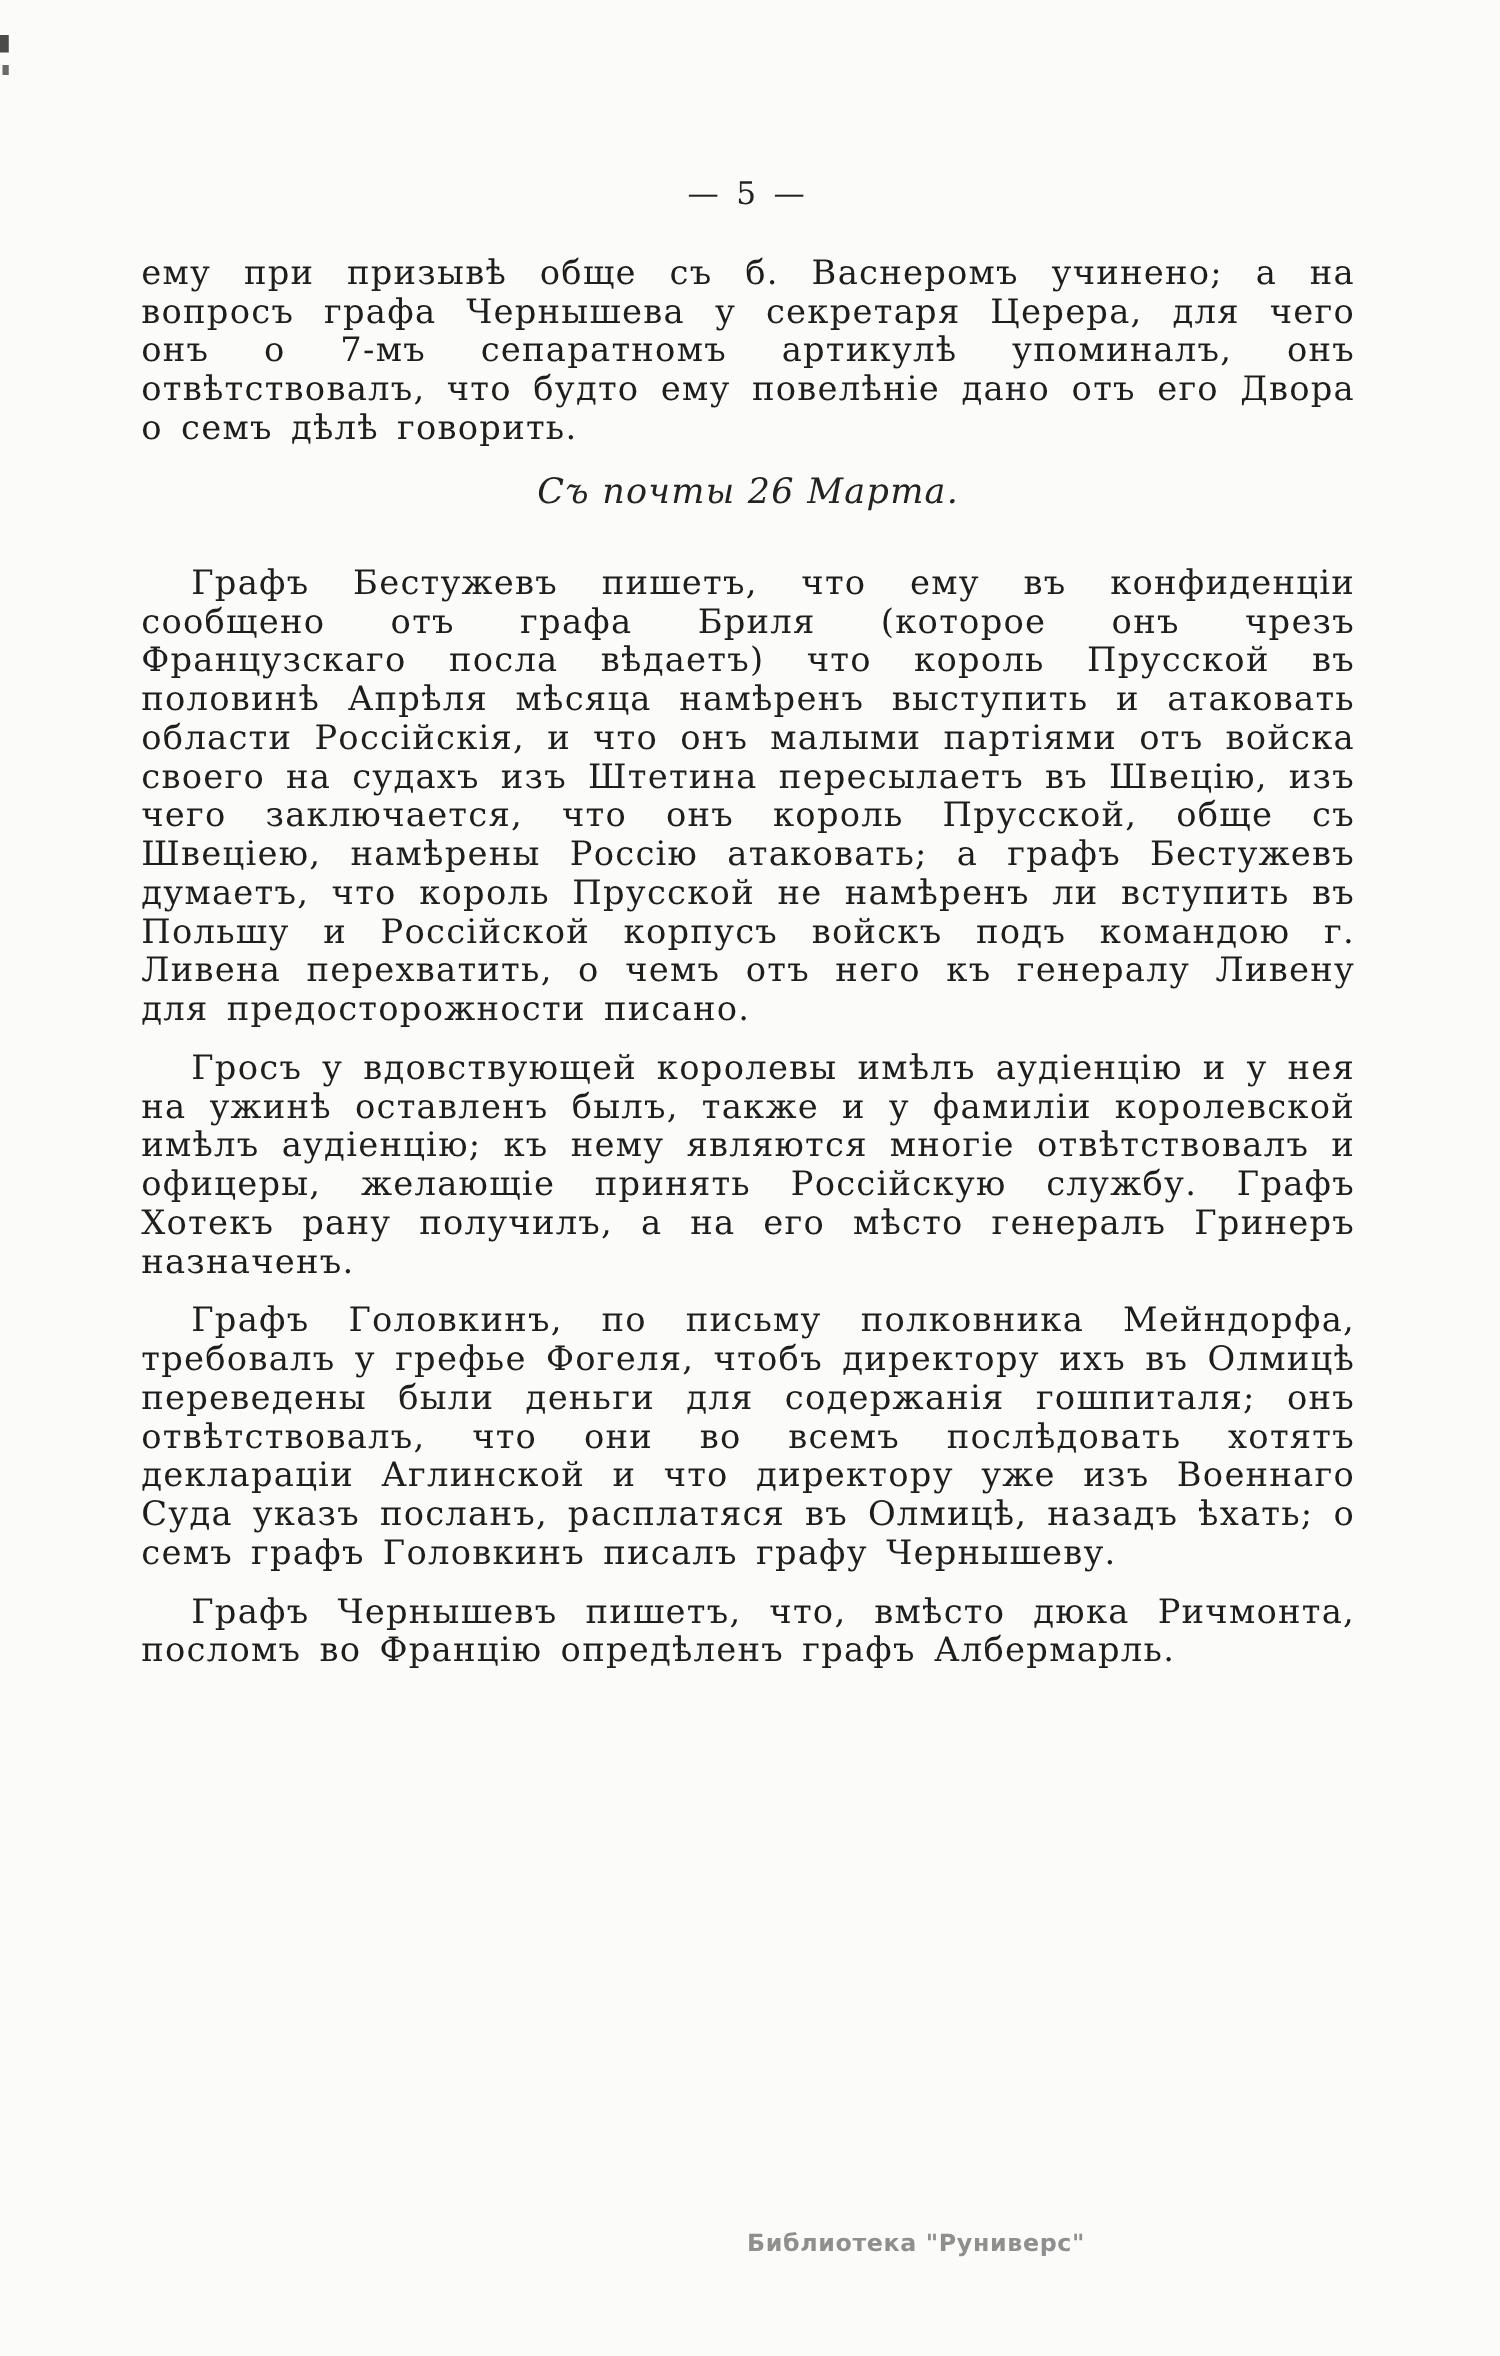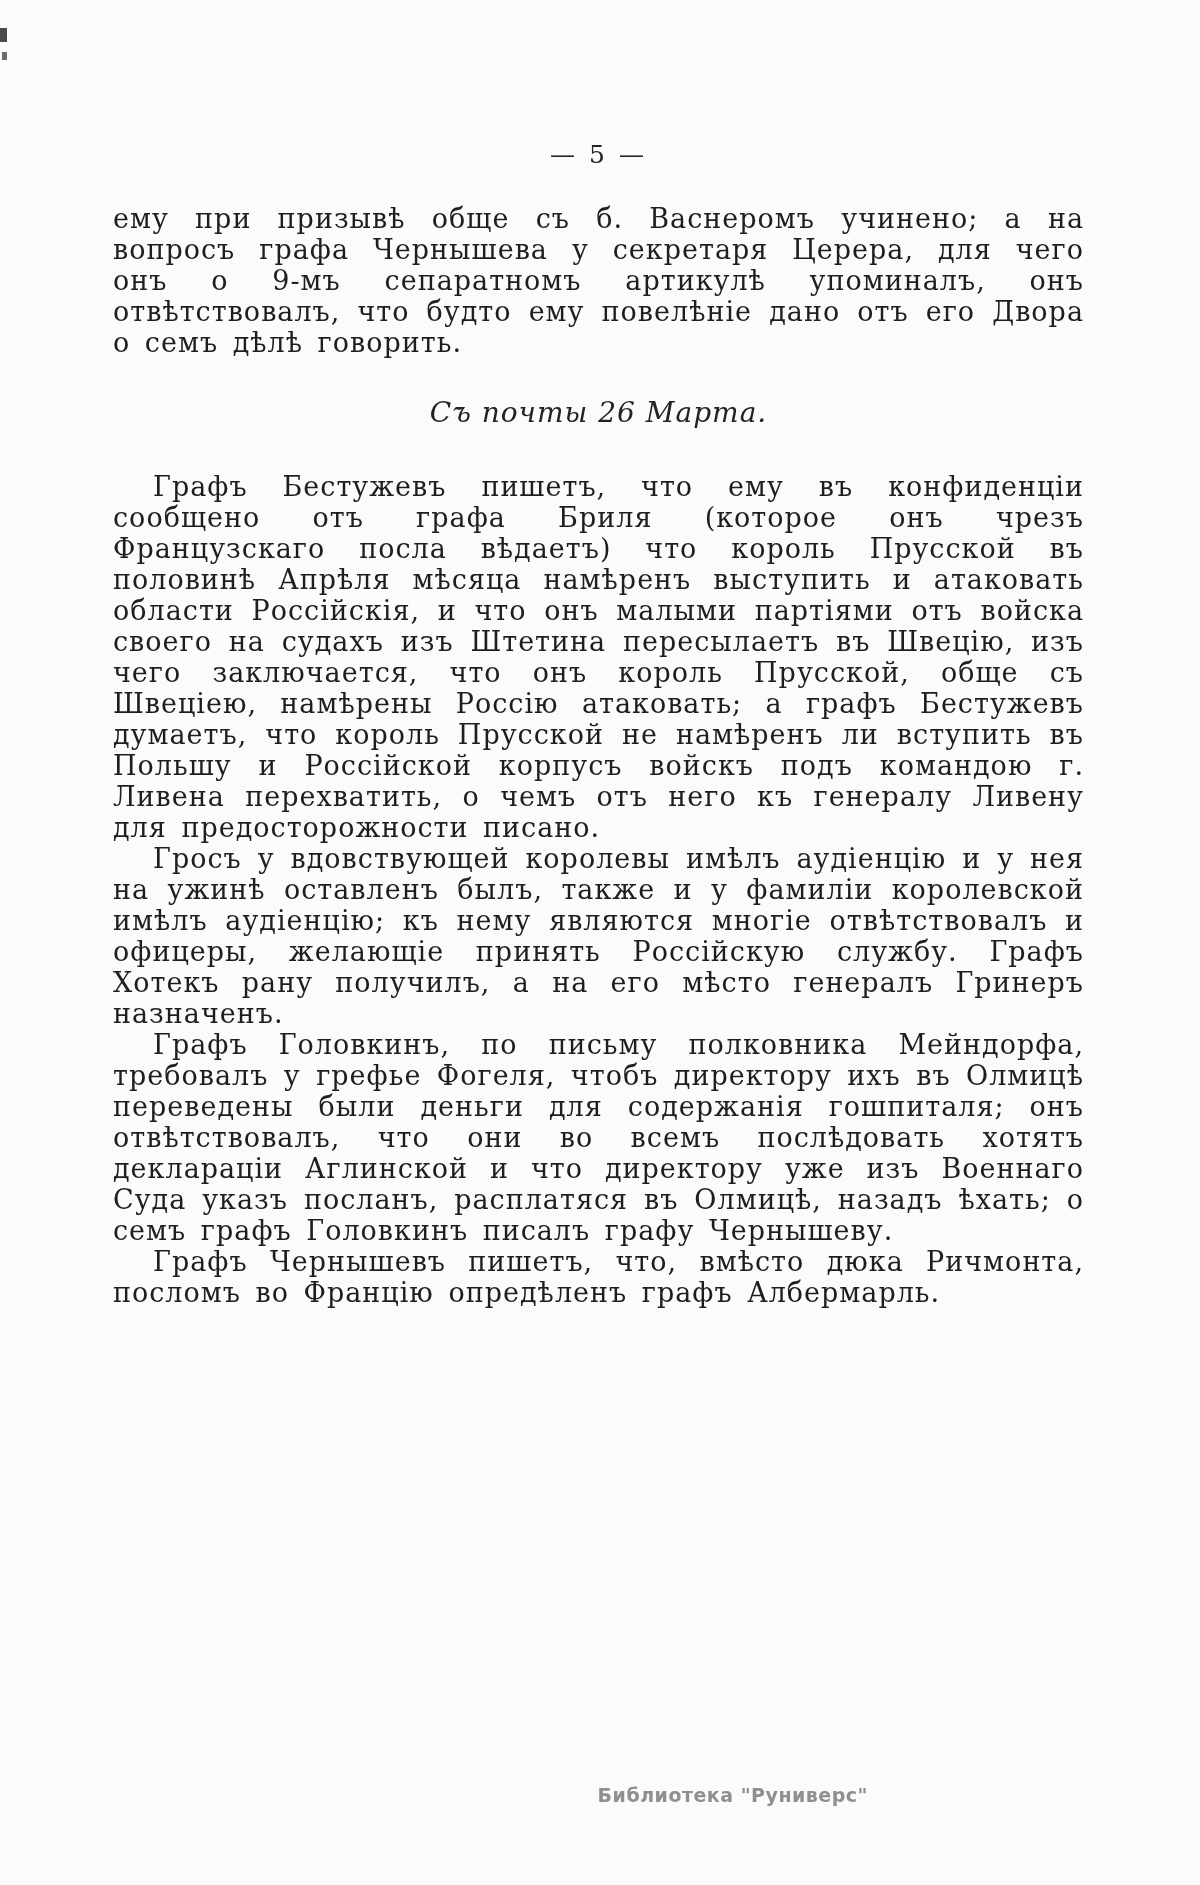--- a/index.html
+++ b/index.html
@@ -29,29 +29,30 @@
   .body-par {
     margin: 0;
     font-size: 27px;
     line-height: 31px;
     text-align: justify;
     letter-spacing: 1px;
     word-spacing: 5px;
   }
   .body-par.indent {
     text-indent: 40px;
+    margin-top: 16px;
   }
   .section-heading {
     font-family: "DejaVu Serif", "Liberation Serif", serif;
     font-style: italic;
     font-weight: normal;
     font-size: 28px;
     text-align: center;
     letter-spacing: 1px;
-    margin: 38px 0 42px 0;
+    margin: 18px 0 42px 0;
     color: #232323;
   }
   .watermark {
     position: absolute;
     right: 332px;
     bottom: 79px;
     font-family: "DejaVu Sans", "Liberation Sans", sans-serif;
     font-weight: bold;
     font-size: 19px;
     color: #8f8f8f;
@@ -67,21 +68,21 @@
 </head>
 <body>
 
 <div class="page">
 
   <div class="artifact a1"></div>
   <div class="artifact a2"></div>
 
   <div class="page-number">— 5 —</div>
 
-  <p class="body-par">ему при призывѣ обще съ б. Васнеромъ учинено; а на вопросъ графа Чернышева у секретаря Церера, для чего онъ о 9-мъ сепаратномъ артикулѣ упоминалъ, онъ отвѣтствовалъ, что будто ему повелѣніе дано отъ его Двора о семъ дѣлѣ говорить.</p>
+  <p class="body-par">ему при призывѣ обще съ б. Васнеромъ учинено; а на вопросъ графа Чернышева у секретаря Церера, для чего онъ о 7-мъ сепаратномъ артикулѣ упоминалъ, онъ отвѣтствовалъ, что будто ему повелѣніе дано отъ его Двора о семъ дѣлѣ говорить.</p>
 
   <h2 class="section-heading">Съ почты 26 Марта.</h2>
 
   <p class="body-par indent">Графъ Бестужевъ пишетъ, что ему въ конфиденціи сообщено отъ графа Бриля (которое онъ чрезъ Французскаго посла вѣдаетъ) что король Прусской въ половинѣ Апрѣля мѣсяца намѣренъ выступить и атаковать области Россійскія, и что онъ малыми партіями отъ войска своего на судахъ изъ Штетина пересылаетъ въ Швецію, изъ чего заключается, что онъ король Прусской, обще съ Швеціею, намѣрены Россію атаковать; а графъ Бестужевъ думаетъ, что король Прусской не намѣренъ ли вступить въ Польшу и Россійской корпусъ войскъ подъ командою г. Ливена перехватить, о чемъ отъ него къ генералу Ливену для предосторожности писано.</p>
 
   <p class="body-par indent">Гросъ у вдовствующей королевы имѣлъ аудіенцію и у нея на ужинѣ оставленъ былъ, также и у фамиліи королевской имѣлъ аудіенцію; къ нему являются многіе отвѣтствовалъ и офицеры, желающіе принять Россійскую службу. Графъ Хотекъ рану получилъ, а на его мѣсто генералъ Гринеръ назначенъ.</p>
 
   <p class="body-par indent">Графъ Головкинъ, по письму полковника Мейндорфа, требовалъ у грефье Фогеля, чтобъ директору ихъ въ Олмицѣ переведены были деньги для содержанія гошпиталя; онъ отвѣтствовалъ, что они во всемъ послѣдовать хотятъ деклараціи Аглинской и что директору уже изъ Военнаго Суда указъ посланъ, расплатяся въ Олмицѣ, назадъ ѣхать; о семъ графъ Головкинъ писалъ графу Чернышеву.</p>
 
   <p class="body-par indent">Графъ Чернышевъ пишетъ, что, вмѣсто дюка Ричмонта, посломъ во Францію опредѣленъ графъ Албермарль.</p>

